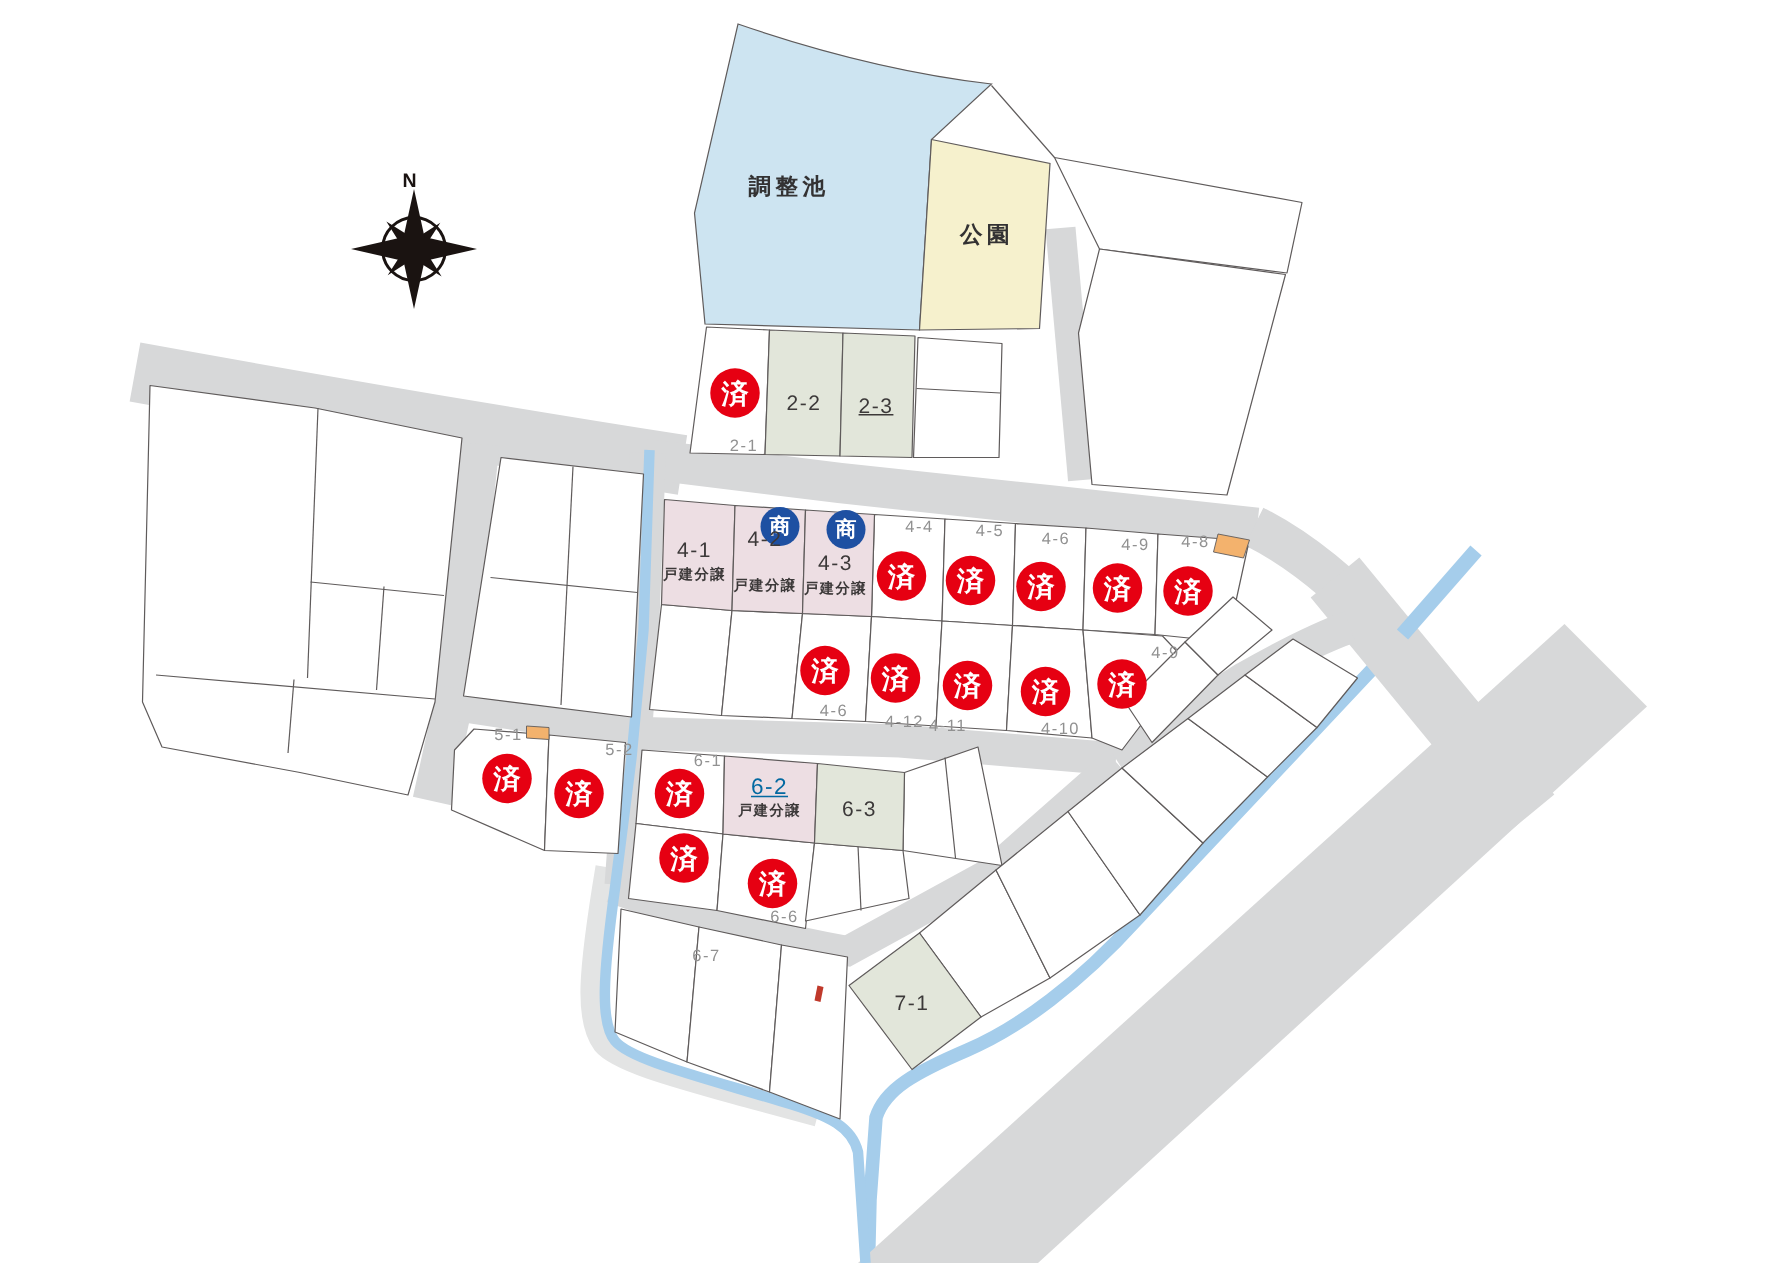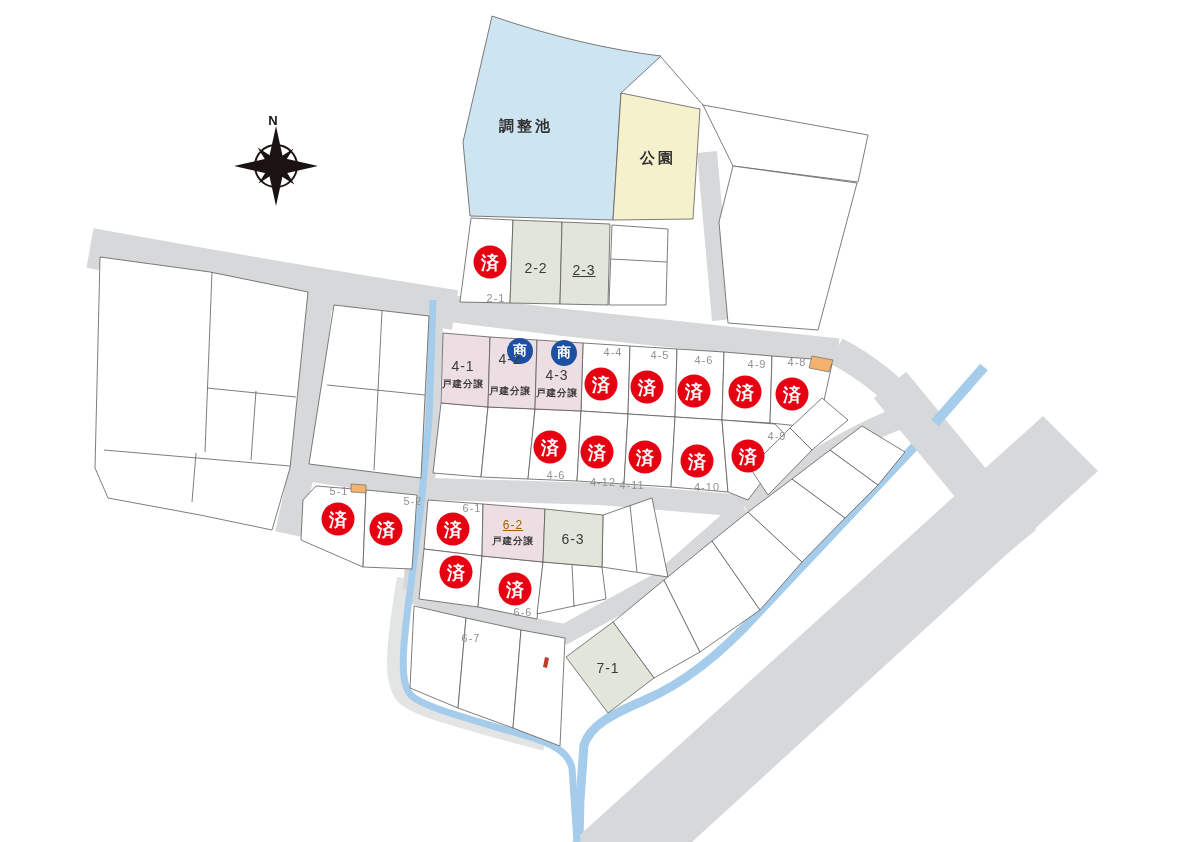--- a/index.html
+++ b/index.html
@@ -4,21 +4,21 @@
 <style>
   html,body{margin:0;padding:0;background:#ffffff;}
   .map{position:relative;width:1191px;height:842px;background:#ffffff;overflow:hidden;
        font-family:"Liberation Sans","DejaVu Sans",sans-serif;}
   .map svg{position:absolute;left:0;top:0;}
   .ov{position:absolute;left:0;top:0;width:100%;height:100%;pointer-events:none;}
   .lbl{position:absolute;transform:translate(-50%,-50%);white-space:nowrap;line-height:1;}
   .lbl-g{font-size:11px;color:#919191;letter-spacing:1px;}
   .lbl-d{font-size:14px;color:#3c3939;font-weight:500;letter-spacing:1px;}
   .lbl-big{font-size:14px;color:#3c3939;font-weight:500;letter-spacing:1px;}
-  .lbl-med{font-size:12px;color:#a16207;font-weight:500;letter-spacing:1px;text-decoration:underline;}
+  .lbl-med{font-size:15px;color:#0369a1;font-weight:500;letter-spacing:1px;text-decoration:underline;}
   .lbl-sub{font-size:9.5px;color:#3c3939;font-weight:600;letter-spacing:1px;}
   .area-lbl{font-size:15px;color:#333233;font-weight:600;letter-spacing:3px;}
   .mk{position:absolute;transform:translate(-50%,-50%);border-radius:50%;
       display:flex;align-items:center;justify-content:center;color:#fff;font-weight:600;}
   .mk-sold{width:33px;height:33px;background:#e60012;font-size:18px;}
   .mk-com{width:26px;height:26px;background:#1e50a2;font-size:14px;}
   .north{font-size:13px;font-weight:700;color:#1a1311;}
 </style>
 </head>
 <body>

